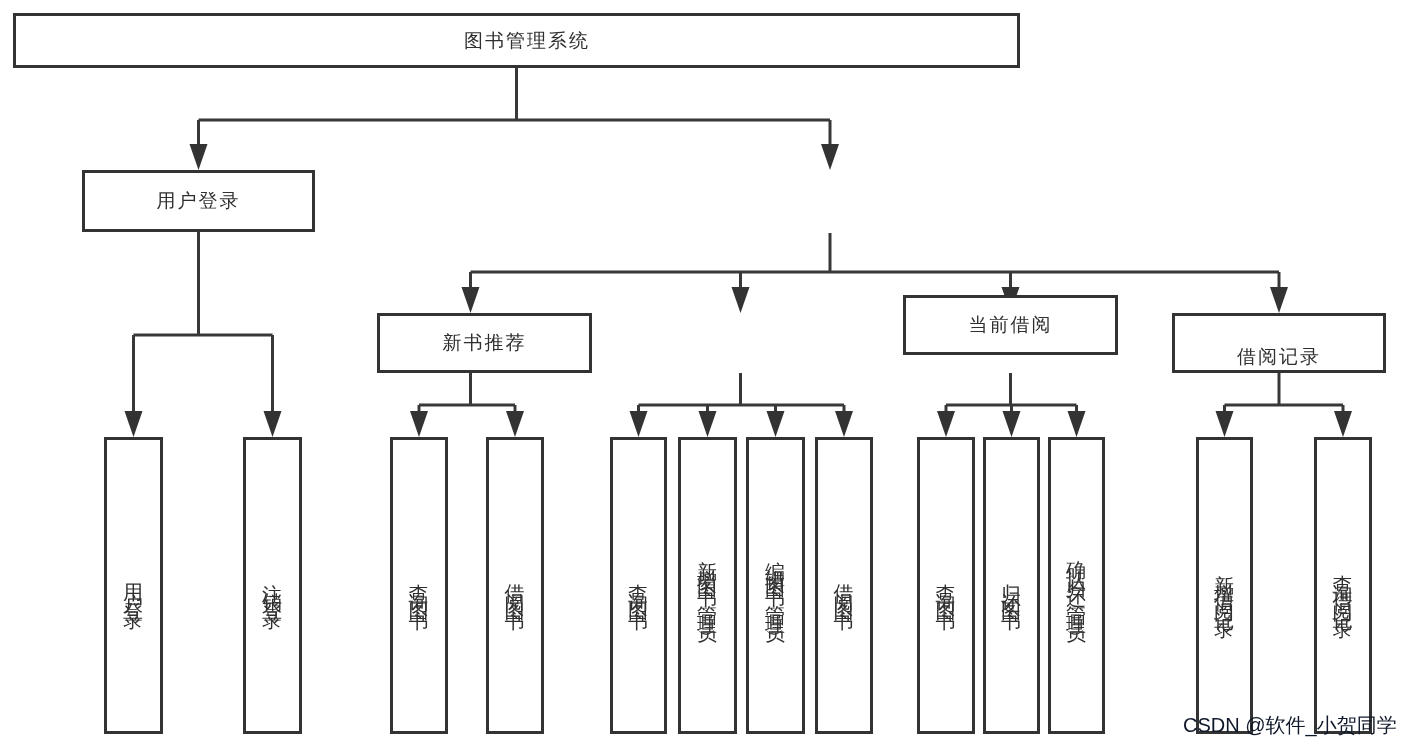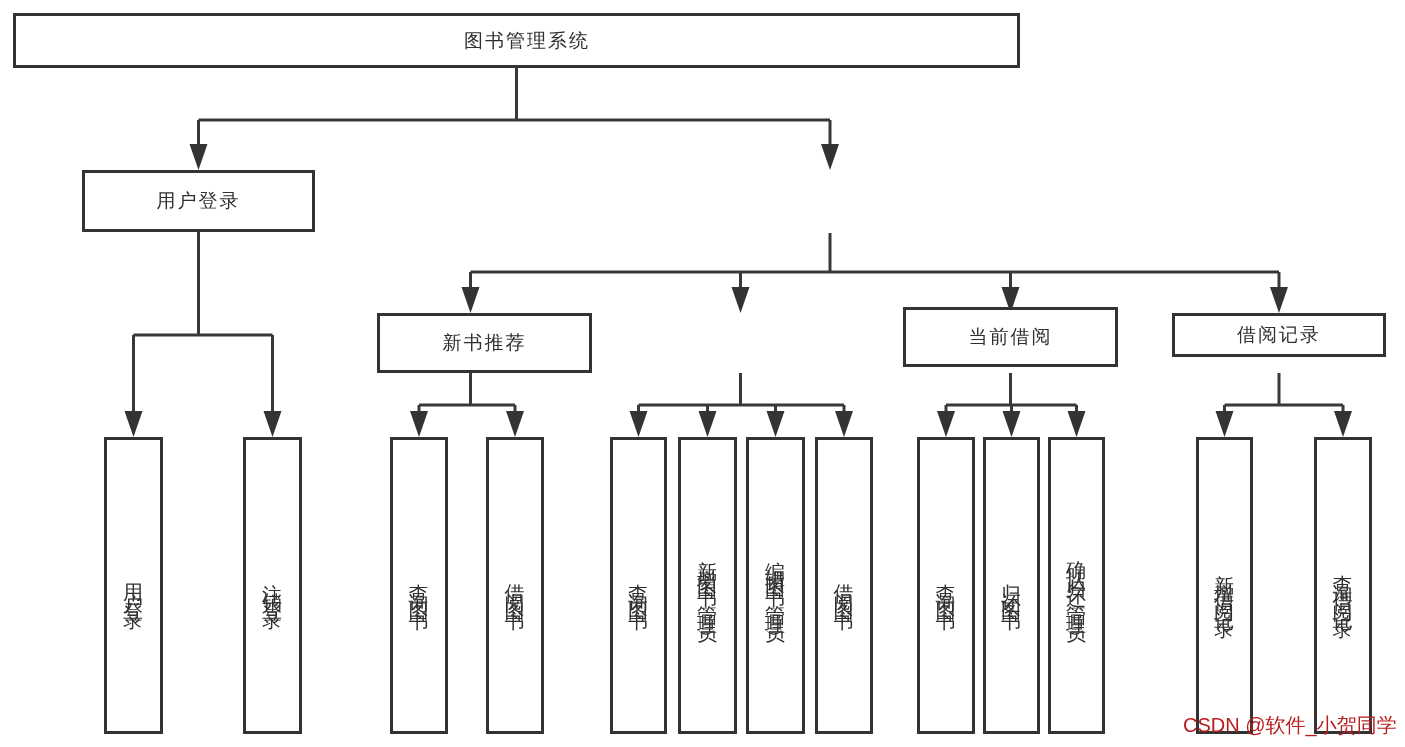--- a/index.html
+++ b/index.html
@@ -43,21 +43,21 @@
     font-size: 20px;
     letter-spacing: 9px;
     line-height: 1;
     white-space: nowrap;
   }
   .watermark {
     position: absolute;
     left: 1183px;
     top: 712px;
     font-size: 20px;
-    color: #b91c1c;
+    color: #0f172a;
     z-index: 2;
     white-space: nowrap;
   }
   path.conn {
     stroke: #383838;
     stroke-width: 3;
     fill: none;
   }
   polygon.arrow {
     fill: #333333;
@@ -149,24 +149,24 @@
     <span class="hlabel">图书管理系统</span>
   </div>
 
   <div class="box" style="left:82px; top:170px; width:233px; height:62px;">
     <span class="hlabel">用户登录</span>
   </div>
 
   <div class="box" style="left:363px; top:313px; width:215px; height:60px;margin-left:14px;">
     <span class="hlabel">新书推荐</span>
   </div>
-  <div class="box" style="left:903px; top:307px; width:215px; height:60px;">
+  <div class="box" style="left:903px; top:295px; width:215px; height:60px;">
     <span class="hlabel">当前借阅</span>
   </div>
-  <div class="box" style="left:1172px; top:313px; width:214px; height:44px;">
+  <div class="box" style="left:1172px; top:313px; width:214px; height:60px;align-items:flex-end;">
     <span class="hlabel">借阅记录</span>
   </div>
 
   <div class="box" style="left:104px; top:437px; width:59px; height:297px;">
     <span class="vlabel">用户登录</span>
   </div>
   <div class="box" style="left:243px; top:437px; width:59px; height:297px;">
     <span class="vlabel">注销登录</span>
   </div>
 

